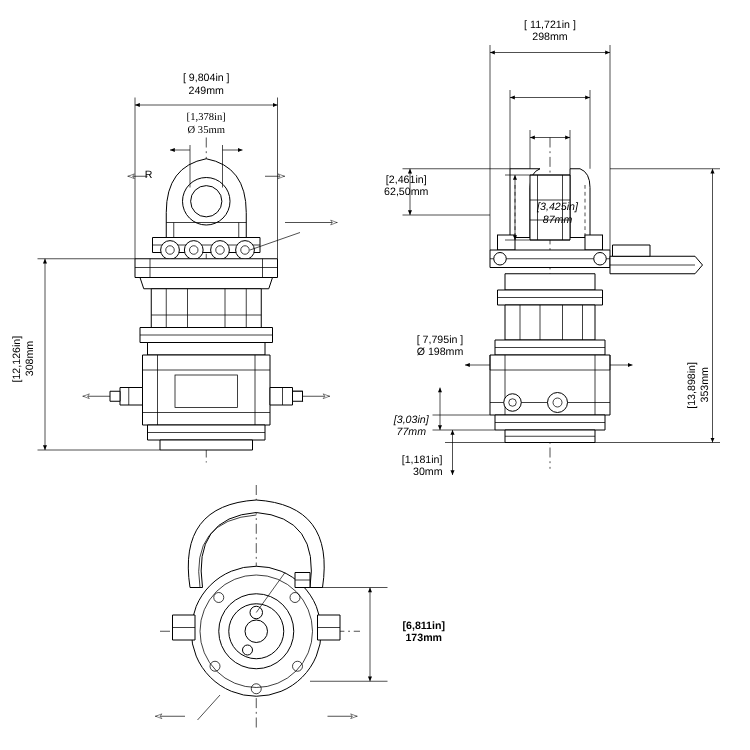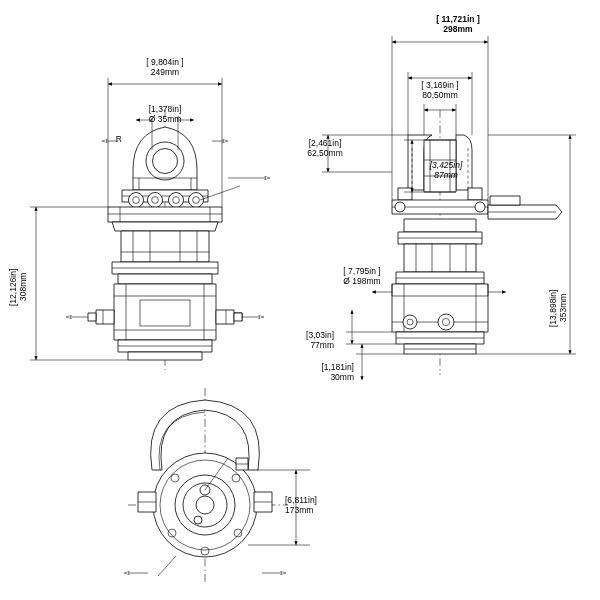--- a/index.html
+++ b/index.html
@@ -278,49 +278,47 @@
       <line class="ln-ext" x1="296" y1="470" x2="296" y2="545" marker-start="url(#arS)" marker-end="url(#ar)"></line>
 
       <line class="ln-ext" x1="148" y1="573" x2="124" y2="573" marker-end="url(#hollow)"></line>
       <line class="ln-ext" x1="262" y1="573" x2="286" y2="573" marker-end="url(#hollow)"></line>
     </g>
   </svg>
 
   <div class="dim-label" style="left:130px; top:57px; width:70px;">[ 9,804in ]
 249mm</div>
 
-  <div class="dim-label" style="left:132px; top:104px; width:66px;">[1,378in]
+  <div class="dim-label" style="left:132px; top:88px; width:66px;font-family:Liberation Serif, serif;">[1,378in]
 Ø 35mm</div>
 
   <div class="dim-label vert" style="left:8px; top:248px; height:78px;">[12,126in]
 308mm</div>
 
   <div class="dim-label" style="left:106px; top:134px; width:16px; text-align:right;">R</div>
 
-  <div class="dim-label" style="left:422px; top:14px; width:72px;font-weight:bold;">[ 11,721in ]
+  <div class="dim-label" style="left:404px; top:14px; width:72px;">[ 11,721in ]
 298mm</div>
 
 
-  <div class="dim-label" style="left:404px; top:80px; width:72px;">[ 3,169in ]
-80,50mm</div>
 
   <div class="dim-label" style="left:296px; top:138px; width:58px; ">[2,461in]
 62,50mm</div>
 
   <div class="dim-label" style="left:424px; top:160px; width:44px;font-style:italic;">[3,425in]
 87mm</div>
 
   <div class="dim-label vert" style="left:548px; top:268px; height:80px;">[13,898in]
 353mm</div>
 
-  <div class="dim-label" style="left:322px; top:266px; width:80px;">[ 7,795in ]
+  <div class="dim-label" style="left:312px; top:266px; width:80px;">[ 7,795in ]
 Ø 198mm</div>
 
-  <div class="dim-label" style="left:284px; top:330px; width:50px; text-align:right;">[3,03in]
+  <div class="dim-label" style="left:304px; top:330px; width:50px; font-style:italic;">[3,03in]
 77mm</div>
 
   <div class="dim-label" style="left:296px; top:362px; width:58px; text-align:right;">[1,181in]
 30mm</div>
 
-  <div class="dim-label" style="left:285px; top:495px; width:56px; text-align:left;">[6,811in]
+  <div class="dim-label" style="left:311px; top:495px; width:56px; text-align:center;font-weight:bold;">[6,811in]
 173mm</div>
 
 </div>
 
 </body></html>

